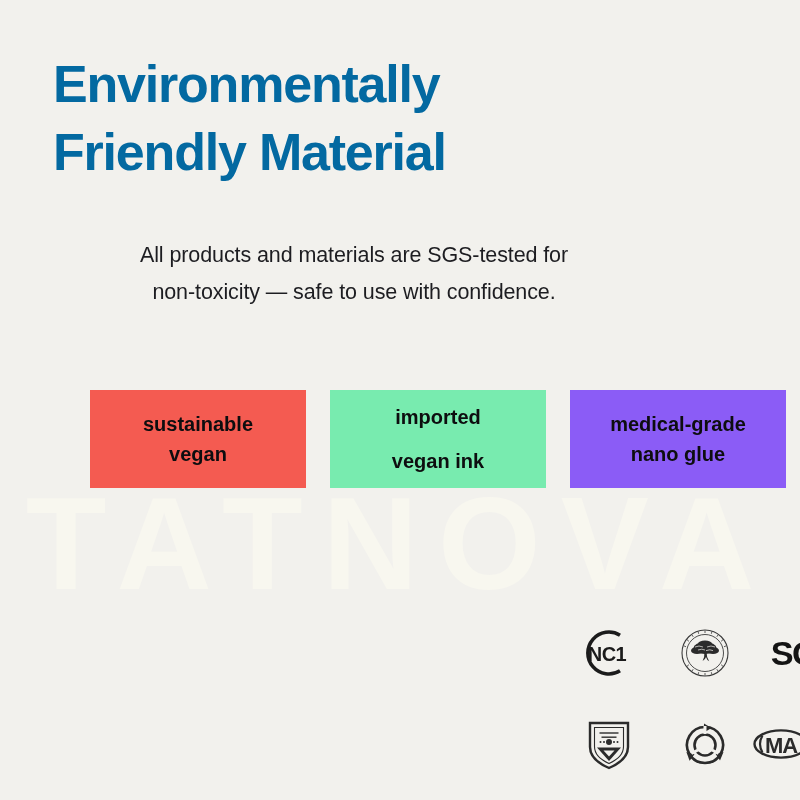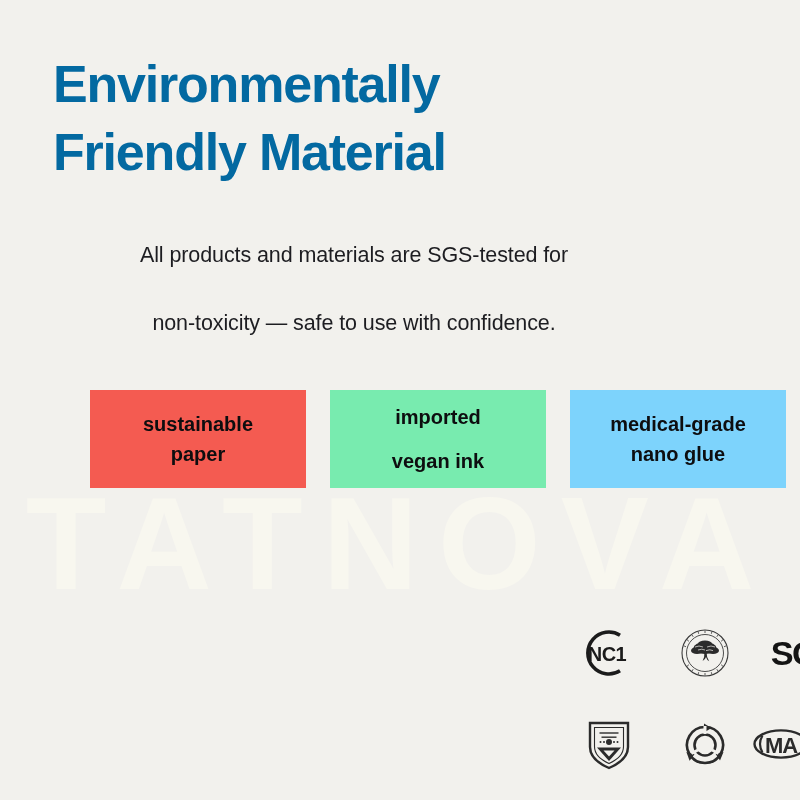--- a/index.html
+++ b/index.html
@@ -61,21 +61,21 @@
     top:237px;
     width:600px;
     font-family:"Liberation Sans", sans-serif;
     font-size:21.5px;
     font-weight:400;
     line-height:1.72;
     letter-spacing:-0.1px;
     color:#1D1D21;
     text-align:center;
   }
-  .subcopy .l2{ display:block;margin-top:31px; }
+  .subcopy .l2{ display:block; }
 
   
   .badges{
     position:absolute;
     left:52px;
     top:390px;
     display:flex;
     align-items:flex-start;
     padding-left:38px;
   }
@@ -155,29 +155,29 @@
 
   <p class="subcopy">
     <span class="l1">All products and materials are SGS-tested for</span>
     <span class="l2">non-toxicity — safe to use with confidence.</span>
   </p>
 
   <div class="badges">
 
     <div class="badge" style="background:#F45B51;">
       <span>sustainable</span>
-      <span>paper</span>
+      <span>vegan</span>
     </div>
 
     <div class="badge" style="background:#78EBAF;gap:14px;">
       <span>imported</span>
       <span>vegan ink</span>
     </div>
 
-    <div class="badge" style="background:#7dd3fc;">
+    <div class="badge" style="background:#8b5cf6;">
       <span>medical-grade</span>
       <span>nano glue</span>
     </div>
 
   </div>
 
   <div class="certs">
 
     <div class="cert">
       <svg width="50" height="50" viewBox="0 0 50 50" aria-hidden="true">

